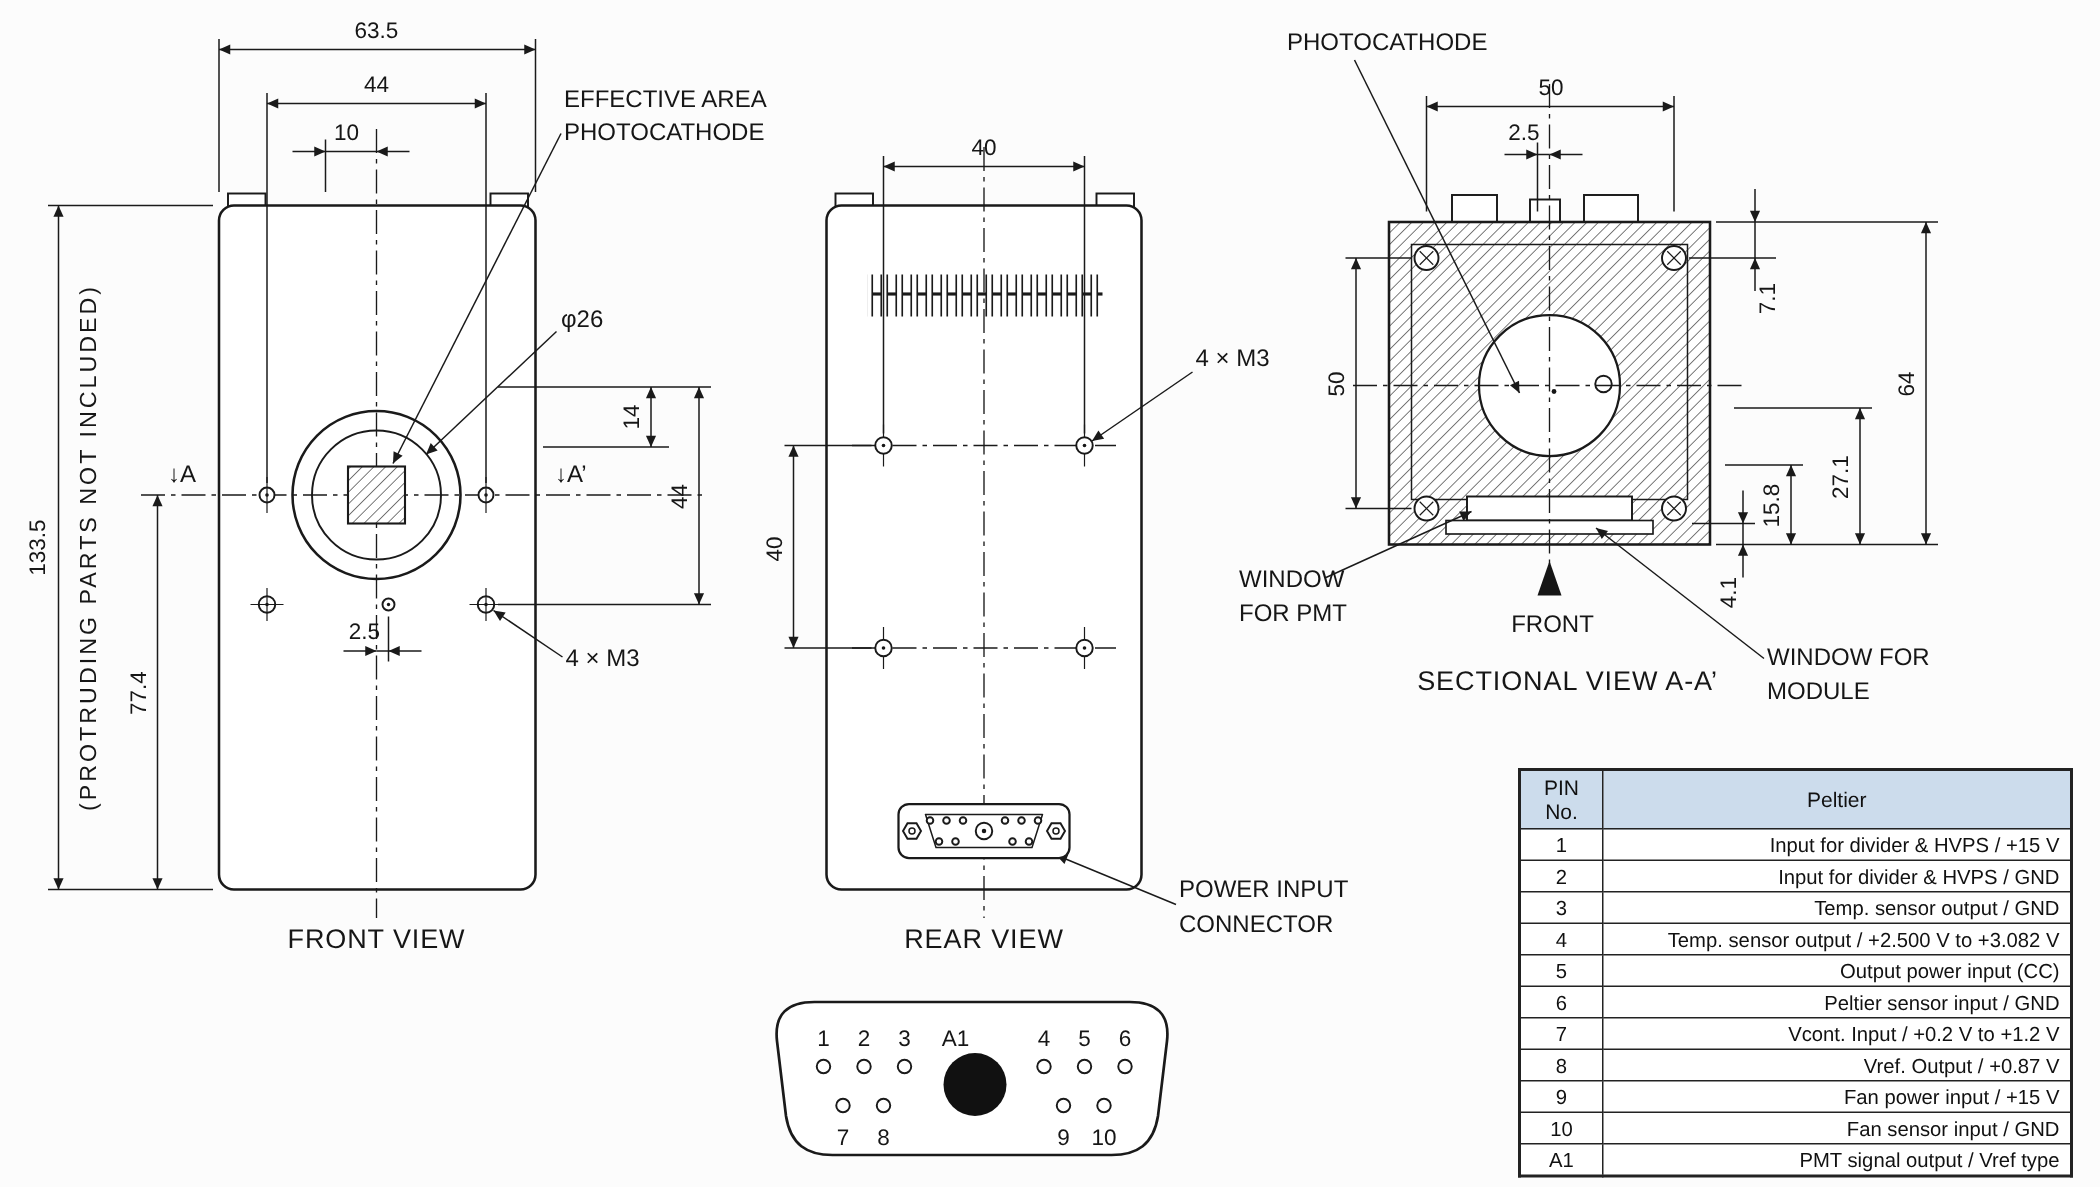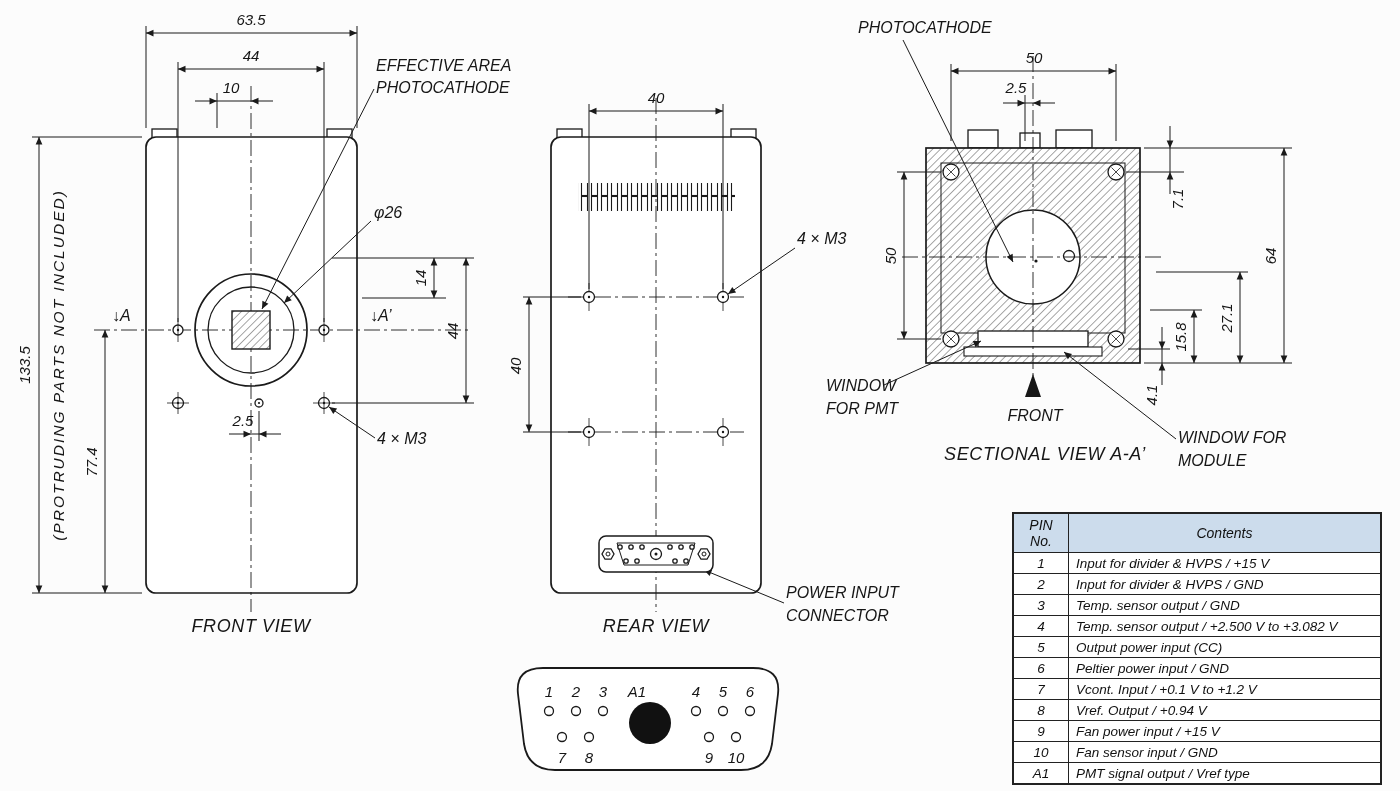--- a/index.html
+++ b/index.html
@@ -1,40 +1,40 @@
 <!DOCTYPE html>
 <html><head>
 <meta charset="utf-8">
 <style>
   html,body{margin:0;padding:0;}
   body{
     width:1400px;height:791px;background:#fcfcfc;overflow:hidden;position:relative;
     font-family:"Liberation Sans",sans-serif;color:#111;
   }
-  .stage{position:absolute;inset:0;font-style:italic;}
+  .stage{position:absolute;inset:0;}
   svg text{font-family:"Liberation Sans",sans-serif;fill:#161616;}
   .td{font-size:15px;}
   .tl{font-size:16px;}
   .tt{font-size:18px;letter-spacing:.6px;}
   .note{font-size:15.5px;letter-spacing:2px;}
   .ol{fill:#fff;stroke:#1a1a1a;stroke-width:1.7;}
   .ln{fill:none;stroke:#1a1a1a;stroke-width:1.3;}
   .lnf{fill:#fff;stroke:#1a1a1a;stroke-width:1.3;}
   .tn{fill:none;stroke:#1a1a1a;stroke-width:1;}
   .dm{fill:none;stroke:#1a1a1a;stroke-width:1;}
   .cl{fill:none;stroke:#1a1a1a;stroke-width:.9;stroke-dasharray:16 4 3 4;}
   .ck{fill:none;stroke:#1a1a1a;stroke-width:.8;}
   .pin-table{
     position:absolute;left:1012px;top:512px;width:370px;
     border-collapse:collapse;background:#fff;font-size:13.5px;color:#111;
     border:2px solid #222;
   }
   .pin-table th,.pin-table td{border:1px solid #222;}
   .pin-table th{background:#ccdcec;font-weight:normal;font-size:14px;padding:3px 4px;text-align:center;}
-  .pin-table td{padding:2.5px 7px;}
+  .pin-table td{padding:2.5px 7px;text-align:right;}
   .pin-table td.pin{width:50px;text-align:center;padding:2.5px 2px;}
 </style>
 </head>
 <body>
 
 <div class="stage">
 <svg width="1400" height="791" viewBox="0 0 1400 791">
   <defs>
     <marker id="ar" viewBox="0 0 12 12" refX="11" refY="6" markerWidth="9" markerHeight="9" orient="auto-start-reverse">
       <path d="M1,1.5 L11,6 L1,10.5 Z" fill="#1a1a1a"></path>
@@ -323,21 +323,21 @@
     <text x="709" y="763" text-anchor="middle" class="td">9</text>
     <text x="736" y="763" text-anchor="middle" class="td">10</text>
   </g>
 </svg>
 
 
 <table class="pin-table">
   <thead>
     <tr>
       <th>PIN No.</th>
-      <th>Contents</th>
+      <th>Peltier</th>
     </tr>
   </thead>
   <tbody>
     <tr>
           <td class="pin">1</td>
           <td>Input for divider &amp; HVPS / +15 V</td>
         </tr>
     <tr>
           <td class="pin">2</td>
           <td>Input for divider &amp; HVPS / GND</td>
@@ -349,29 +349,29 @@
     <tr>
           <td class="pin">4</td>
           <td>Temp. sensor output / +2.500 V to +3.082 V</td>
         </tr>
     <tr>
           <td class="pin">5</td>
           <td>Output power input (CC)</td>
         </tr>
     <tr>
           <td class="pin">6</td>
-          <td>Peltier power input / GND</td>
+          <td>Peltier sensor input / GND</td>
         </tr>
     <tr>
           <td class="pin">7</td>
-          <td>Vcont. Input / +0.1 V to +1.2 V</td>
+          <td>Vcont. Input / +0.2 V to +1.2 V</td>
         </tr>
     <tr>
           <td class="pin">8</td>
-          <td>Vref. Output / +0.94 V</td>
+          <td>Vref. Output / +0.87 V</td>
         </tr>
     <tr>
           <td class="pin">9</td>
           <td>Fan power input / +15 V</td>
         </tr>
     <tr>
           <td class="pin">10</td>
           <td>Fan sensor input / GND</td>
         </tr>
     <tr>

